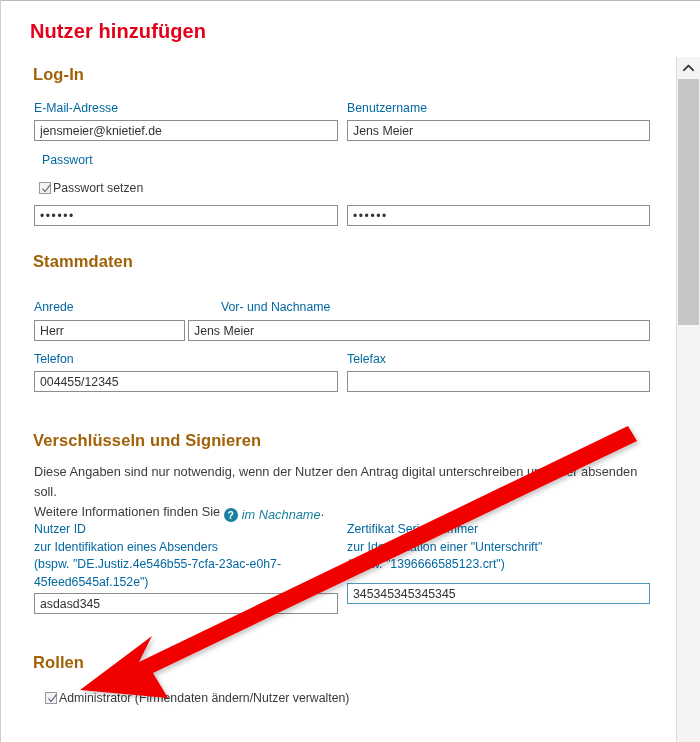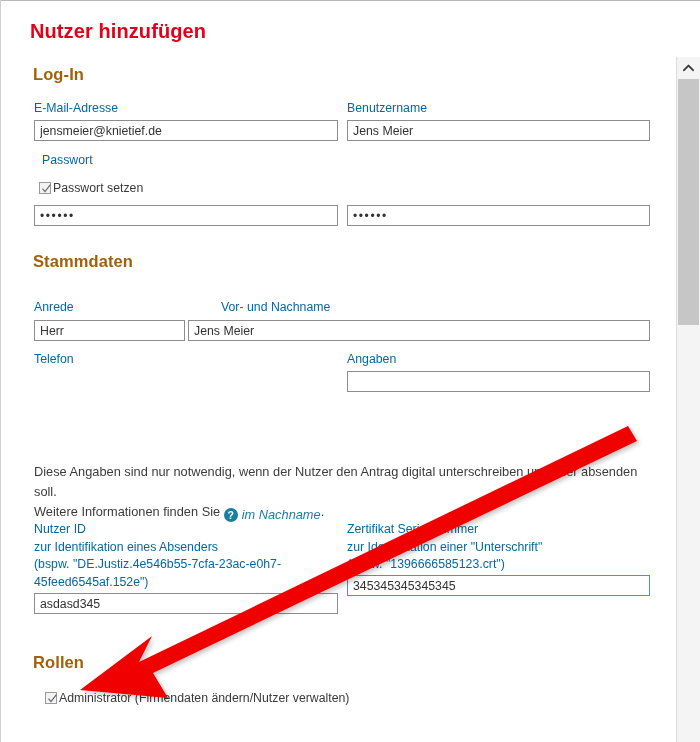--- a/index.html
+++ b/index.html
@@ -74,20 +74,21 @@
     background: #ffffff;
     font-family: "Liberation Sans", sans-serif;
     font-size: 12.3px;
     color: #333333;
     padding: 0 5px;
     outline: none;
     border-radius: 0;
   }
   input.fld.focused {
     border: 1px solid #4a97bb;
+    margin-top: 8px;
   }
   input.pw {
     letter-spacing: 1.6px;
     font-size: 12px;
   }
 
   
   .cbrow {
     position: absolute;
     display: flex;
@@ -198,24 +199,26 @@
 
     <div class="section-title" style="top:252px;">Stammdaten</div>
 
     <div class="label" style="left:34px; top:300px;">Anrede</div>
     <input class="fld" style="left: 34px; top: 320px; width: 151px;" value="Herr">
 
     <div class="label" style="left:189px; top:300px;margin-left:32px;">Vor- und Nachname</div>
     <input class="fld" style="left: 188px; top: 320px; width: 462px;" value="Jens Meier">
 
     <div class="label" style="left:34px; top:352px;">Telefon</div>
-
-    <div class="label" style="left:347px; top:352px;">Angaben</div>
+    <input class="fld" style="left: 34px; top: 371px; width: 304px;" value="004455/12345">
+
+    <div class="label" style="left:347px; top:352px;">Telefax</div>
     <input class="fld" style="left: 347px; top: 371px; width: 303px;" value="">
 
+    <div class="section-title" style="top:431px;">Verschlüsseln und Signieren</div>
 
     <div class="para" style="left:34px; top:462px; width:620px;">
       <span>Diese Angaben sind nur notwendig, wenn der Nutzer den Antrag digital unterschreiben und/oder absenden</span><br>
       <span>soll.</span><br>
       <span>Weitere Informationen finden Sie</span>
       <span class="infolink">
           <span class="qmark">?</span>
           <a href="#" class="ilink">im Nachname</a>
         </span><span>.</span>
     </div>

